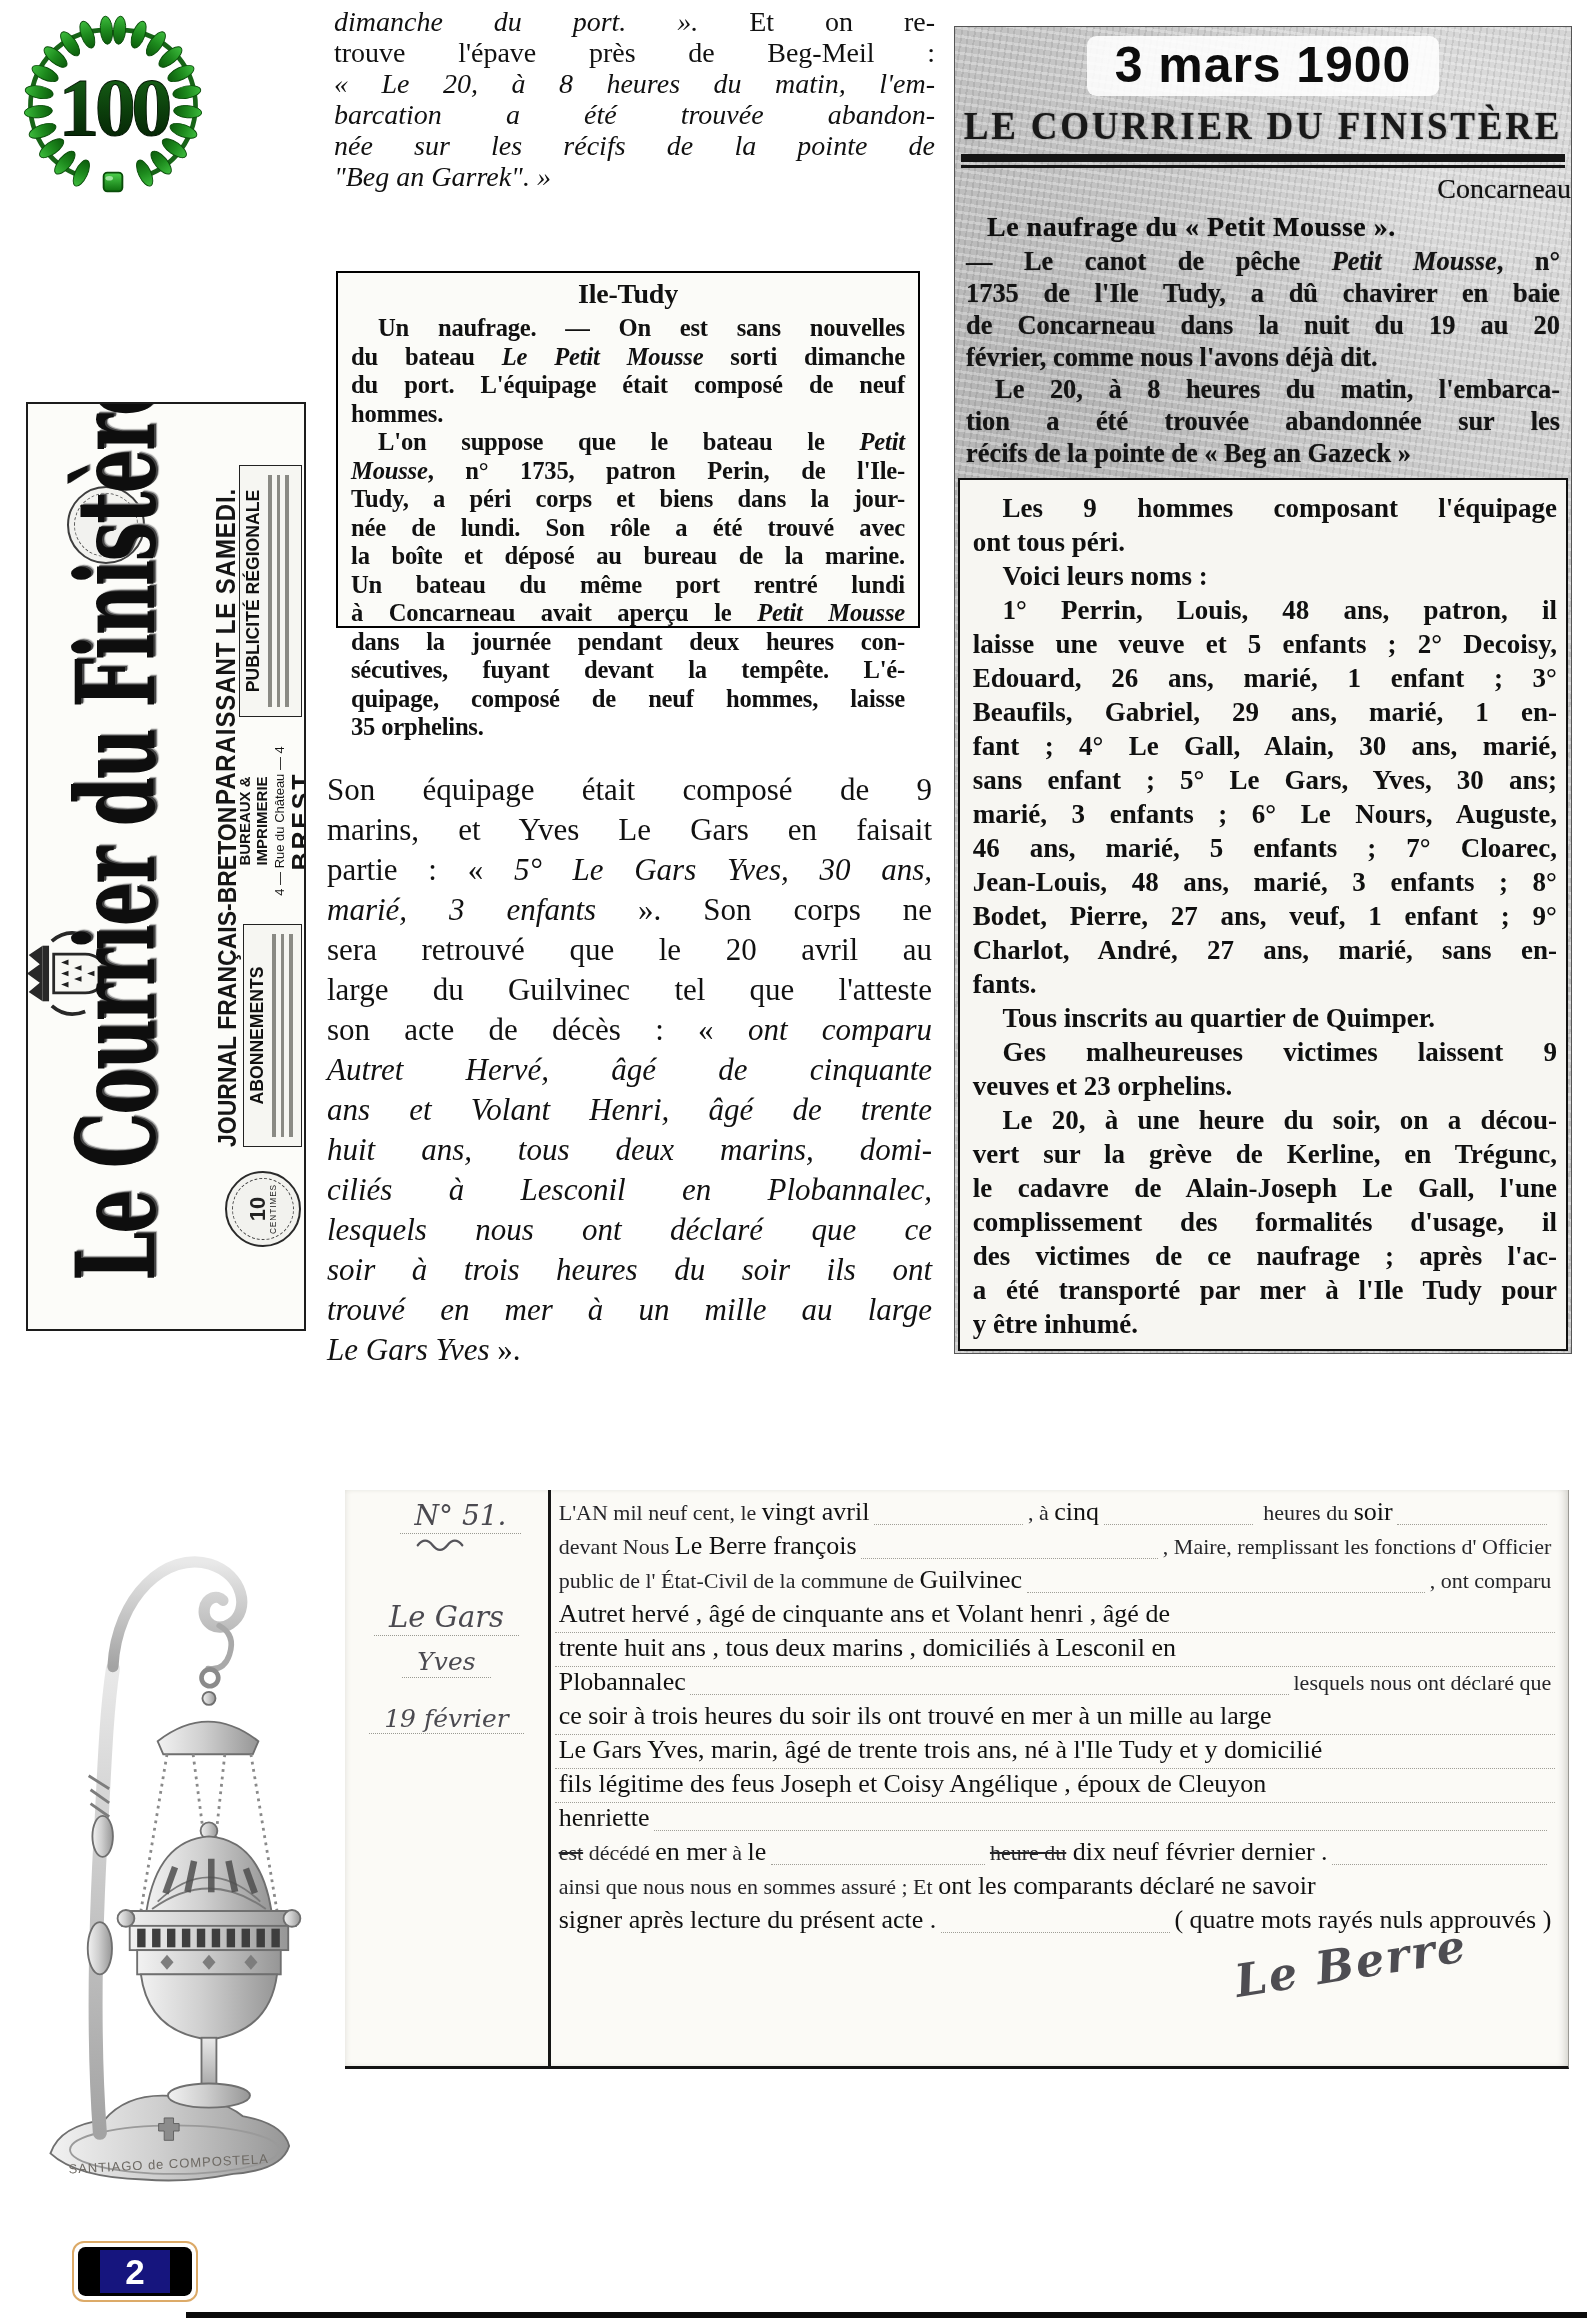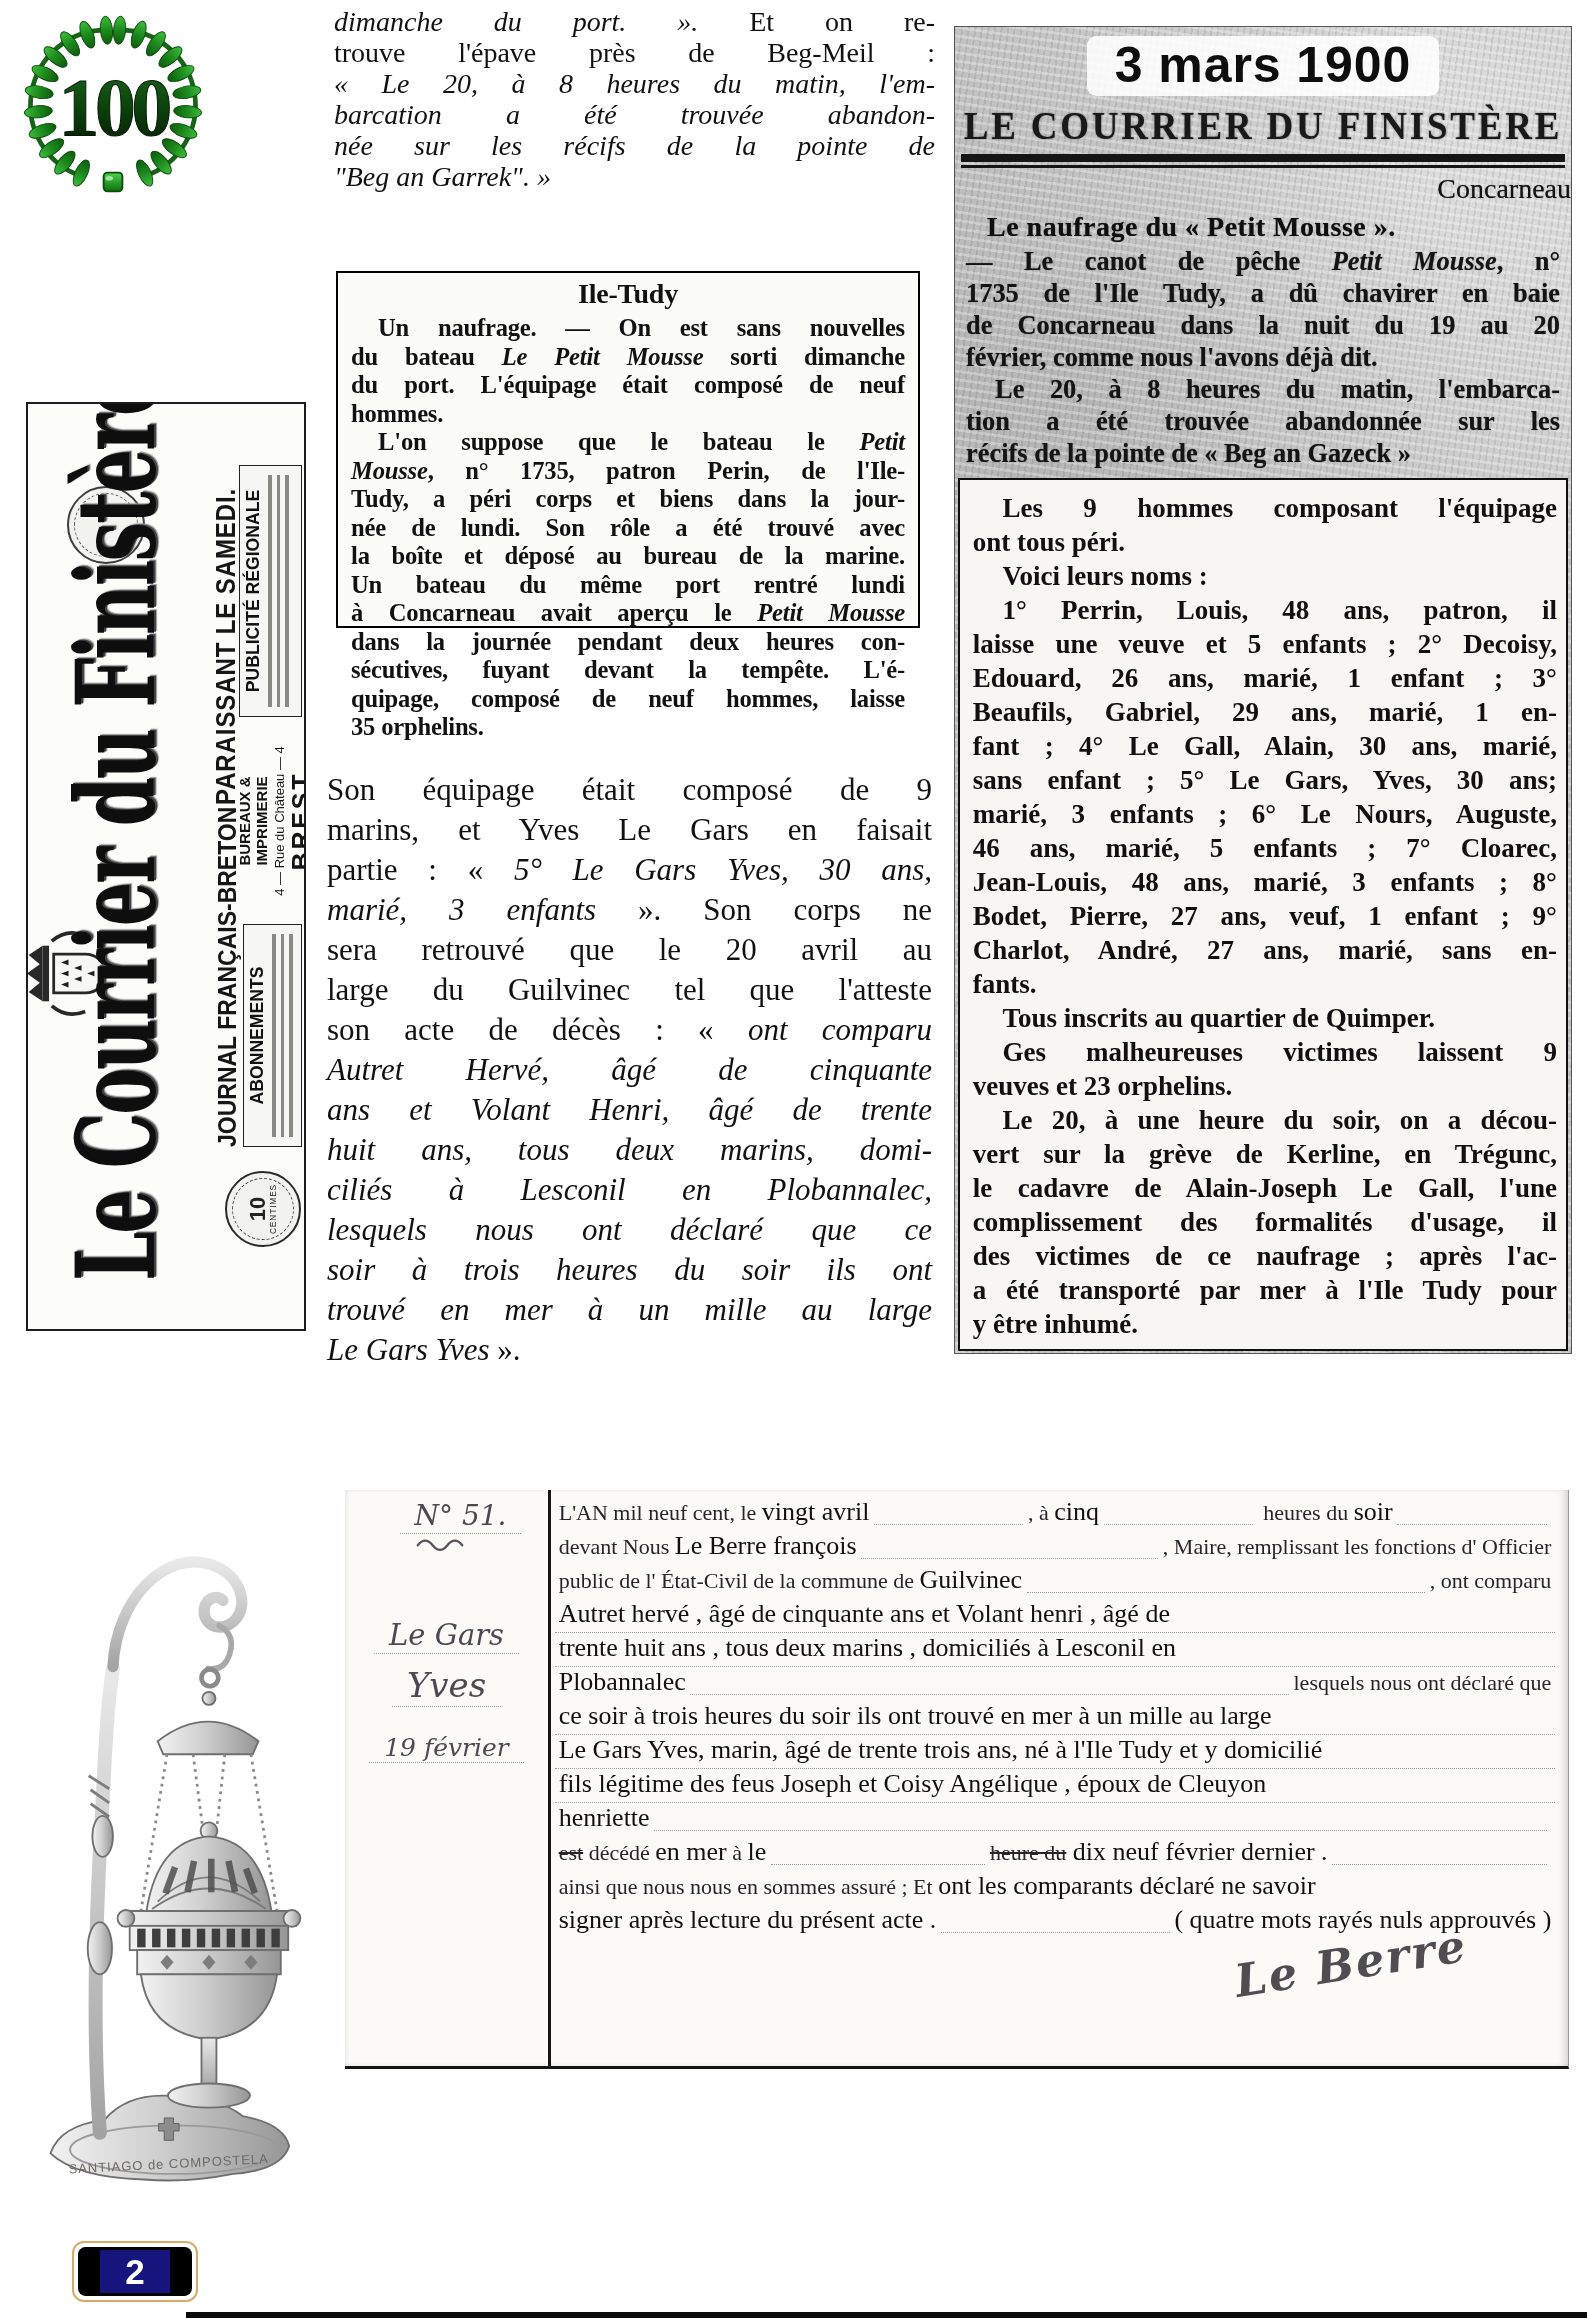--- a/index.html
+++ b/index.html
@@ -86,22 +86,22 @@
   
   #acte { left:345px; top:1490px; width:1224px; height:579px; background:#fbfaf6;
           border-bottom:3.7px solid #141414; border-right:1.9px solid #9b9a95;
           box-shadow:inset -7.4px 0 9.3px -5.6px #c9c8c2, inset 2.8px 0 7.4px -3.7px #d6d5cf; }
   #acte-margin { position:absolute; left:0; top:0; bottom:0; width:206px; border-right:3.7px solid #161616;
                  text-align:center; }
   .hw { font-family:"DejaVu Serif", serif; font-style:italic; color:#4b4a50; }
   .mnote { display:inline-block; border-bottom:1.9px dotted #9a9a92; padding:0 15px 0.9px 15px; }
   #m-num  { margin-top:9.3px; font-size:28px;margin-left:28px; }
   #m-squig { margin-top:1.9px; }
-  #m-name1 { margin-top:61px; font-size:29px; }
-  #m-name2 { margin-top:11px; font-size:34px; }
+  #m-name1 { margin-top:43px; font-size:29px; }
+  #m-name2 { margin-top:11px; font-size:25px; }
   #m-date  { margin-top:26px; font-size:25px; }
   #acte-body { position:absolute; left:210px; top:7.4px; right:13px; }
   .aline { display:flex; align-items:baseline; min-height:34px; padding:0 3.7px; }
   .ruledot { border-bottom:1.9px dotted #a09f97; }
   .aline .p { font-family:"Liberation Serif", serif; font-size:22px; color:#26262a; white-space:pre; }
   .aline .h { font-size:26px; white-space:pre; }
   .aline .f { flex:1 1 auto; border-bottom:1.9px dotted #a09f97; align-self:flex-end; margin:0 4.6px 6.5px 4.6px; min-width:24px; }
   .aline .ps { font-family:"Liberation Serif", serif; font-size:22px; color:#26262a; white-space:pre;
                text-decoration:line-through; text-decoration-thickness:1.9px; }
   #acte-sign { position:absolute; right:100px; top:447px; font-family:"DejaVu Serif", serif; font-style:italic;

